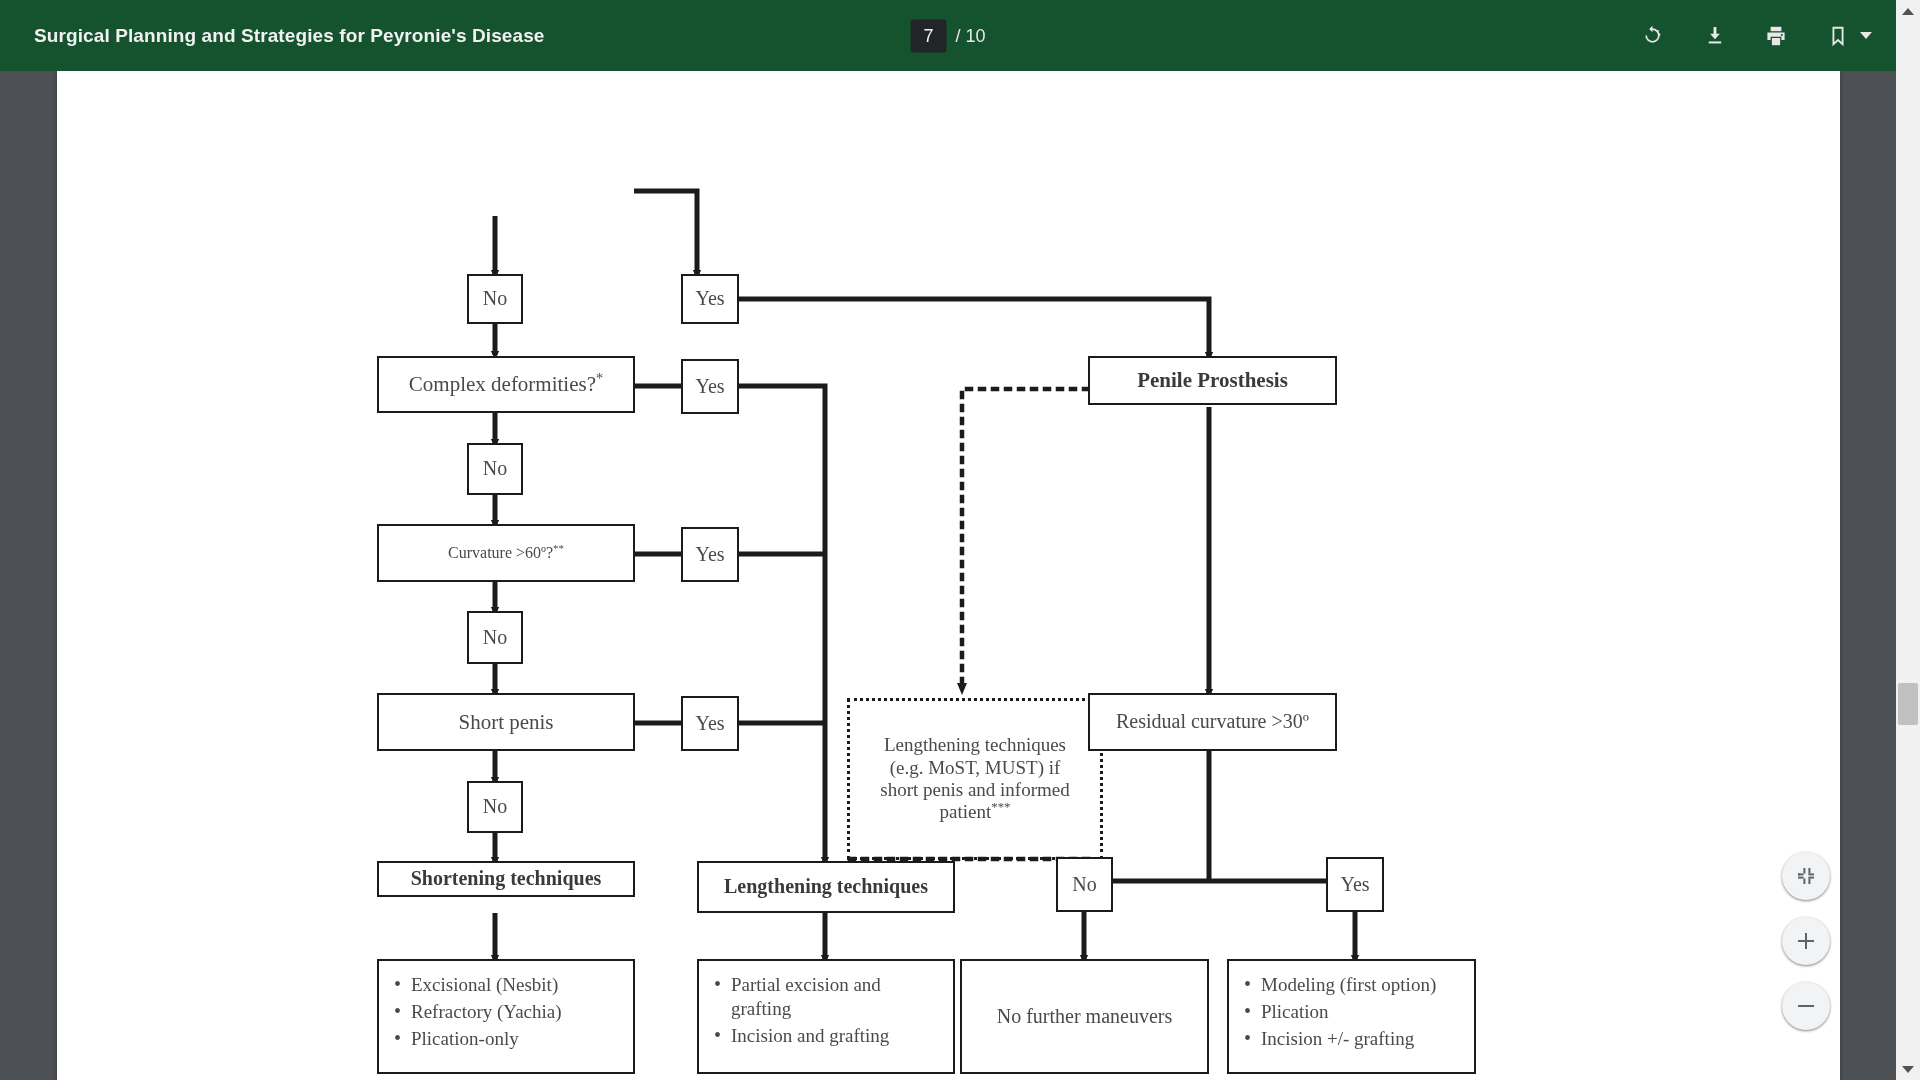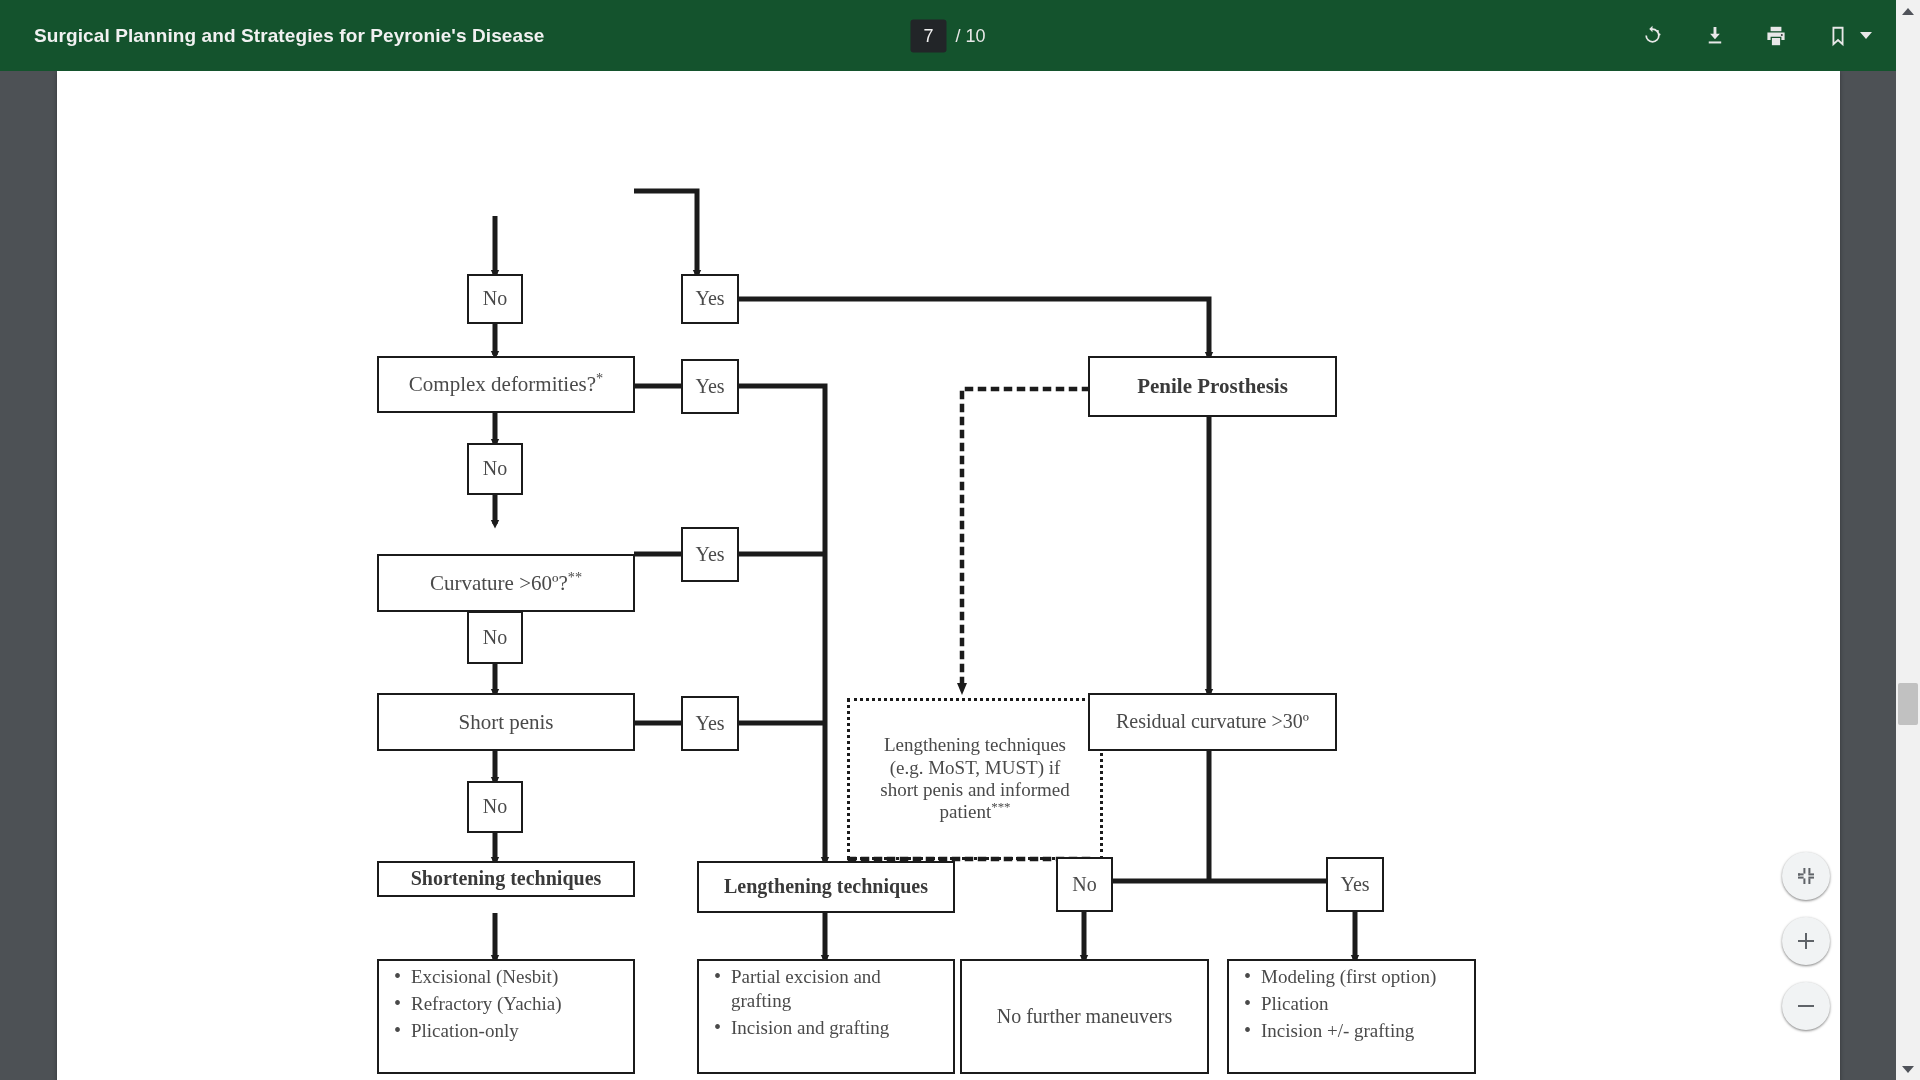--- a/index.html
+++ b/index.html
@@ -101,21 +101,21 @@
   }
   .node.bold { font-weight: bold; color: #3a3a3a; }
   .node.dotted {
     border: 3px dotted #1b1b1b;
     background: transparent;
   }
   .node.small { border-width: 2.5px; justify-content: center; }
   .node.list {
     display: block;
     text-align: left;
-    padding: 4px 10px 8px 14px;
+    padding: 12px 10px 8px 14px;
   }
   .node.list ul { list-style: none; }
   .node.list li {
     position: relative;
     padding-left: 18px;
     margin-bottom: 3px;
     line-height: 1.26;
   }
   .node.list li::before {
     content: "\2022";
@@ -297,29 +297,29 @@
       </div>
 
       <div class="node" style="left:320px; top:285px; width:258px; height:57px; font-size:21px;">
         <span><span>Complex deformities?</span><sup>*</sup></span>
       </div>
 
       <div class="node small" style="left:624px; top:288px; width:58px; height:55px; font-size:20px;">
         <span>Yes</span>
       </div>
 
-      <div class="node bold" style="left:1031px; top:285px; width:249px; height:61px; font-size:21px;">
+      <div class="node bold" style="left:1031px; top:285px; width:249px; height:49px; font-size:21px;">
         <span>Penile Prosthesis</span>
       </div>
 
       <div class="node small" style="left:410px; top:372px; width:56px; height:52px; font-size:20px;">
         <span>No</span>
       </div>
 
-      <div class="node" style="left:320px; top:453px; width:258px; height:58px; font-size:21px;margin-top:30px;">
+      <div class="node" style="left:320px; top:453px; width:258px; height:58px; font-size:16px;">
         <span><span>Curvature &gt;60º?</span><sup>**</sup></span>
       </div>
 
       <div class="node small" style="left:624px; top:456px; width:58px; height:55px; font-size:20px;">
         <span>Yes</span>
       </div>
 
       <div class="node small" style="left:410px; top:540px; width:56px; height:53px; font-size:20px;">
         <span>No</span>
       </div>

